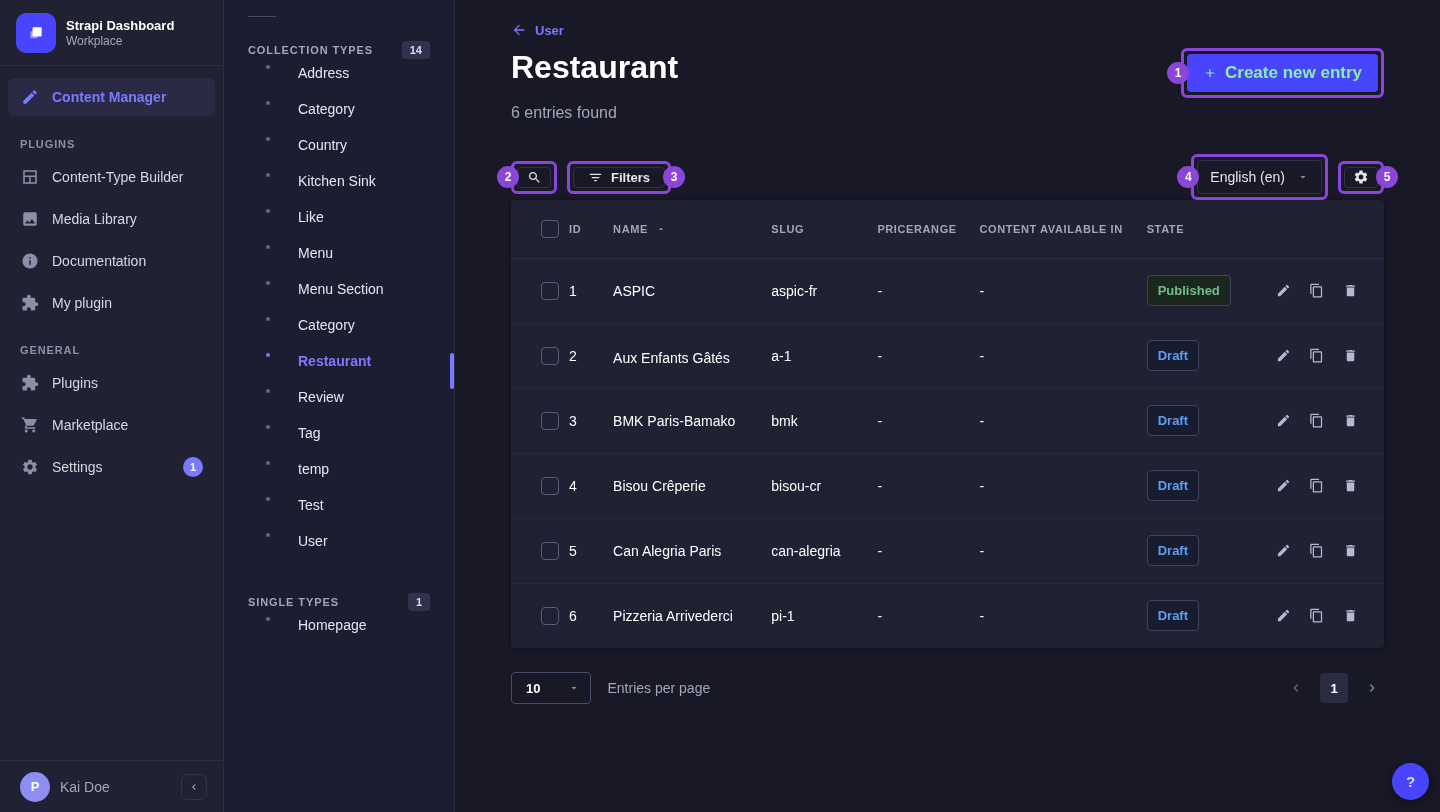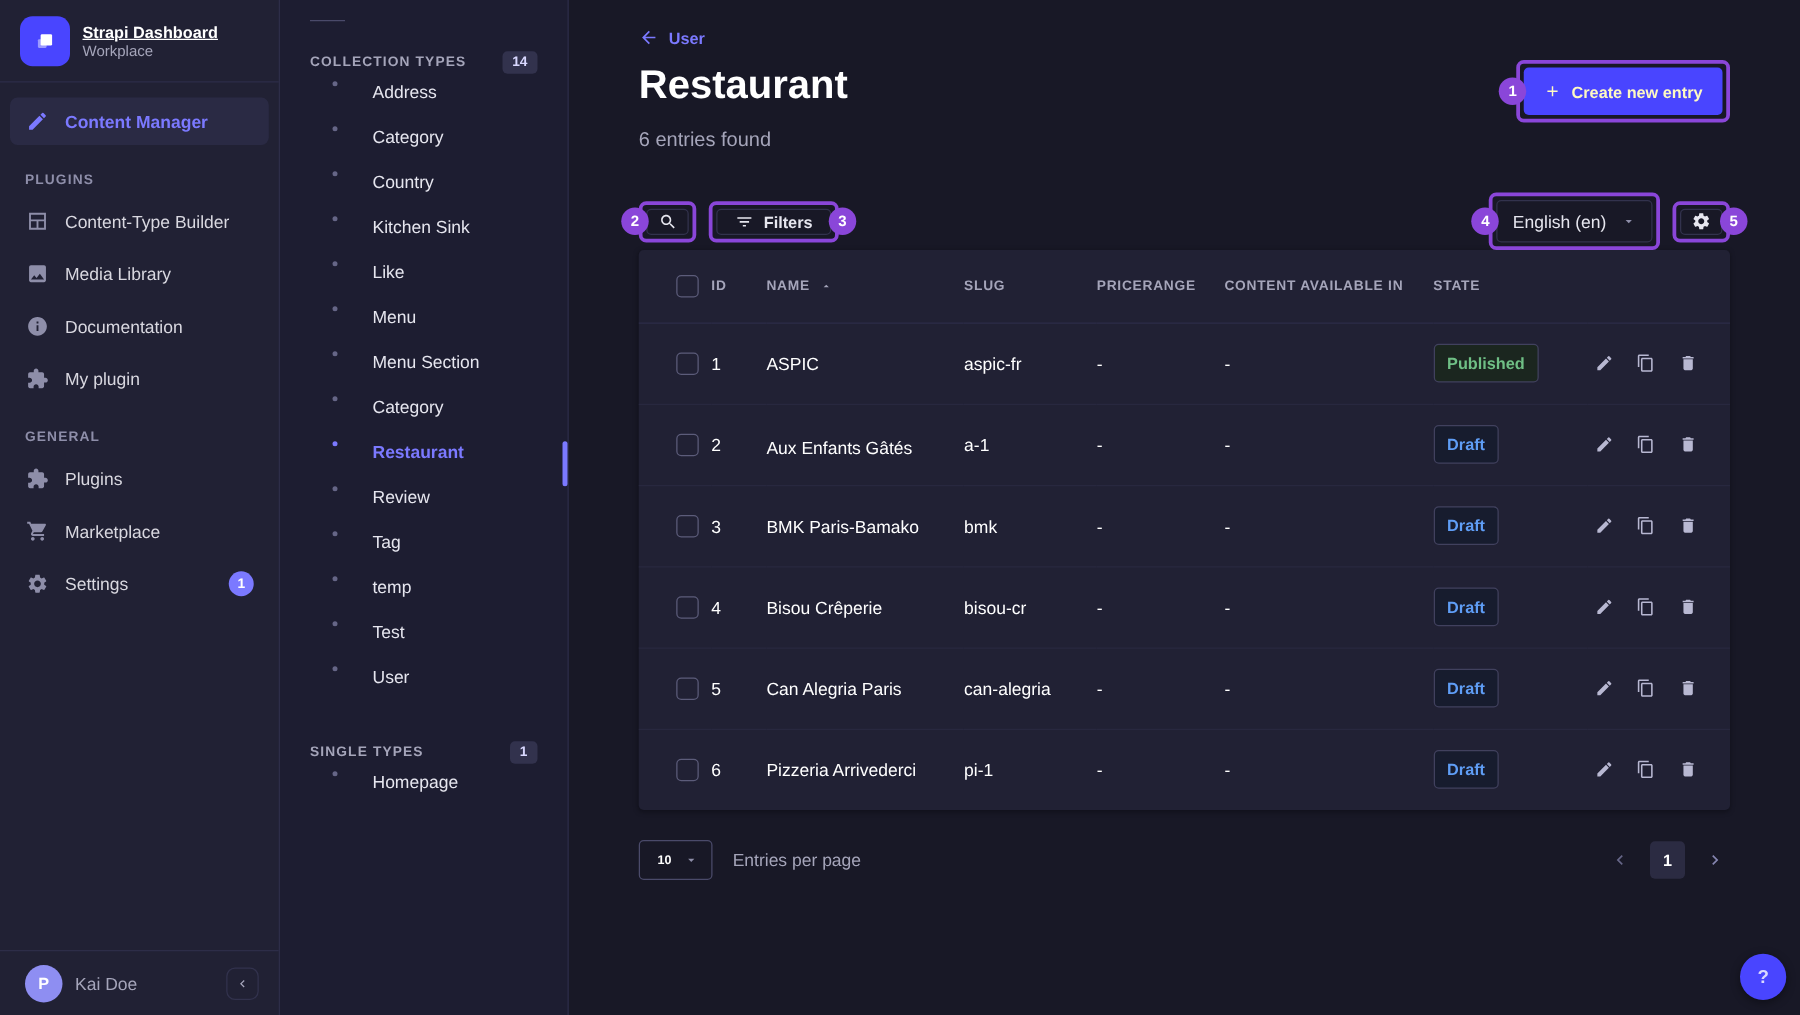--- a/index.html
+++ b/index.html
@@ -3,21 +3,21 @@
 <meta charset="utf-8">
 <style>
   * { margin:0; padding:0; box-sizing:border-box; }
   html,body { width:1440px; height:812px; background:#181826; font-family:"Liberation Sans","DejaVu Sans",sans-serif; color:#fff; overflow:hidden; }
   .app { display:flex; width:1440px; height:812px; position:relative; }
 
   
   .sidebar { width:224px; min-width:224px; background:#212134; border-right:1px solid #2d2d48; display:flex; flex-direction:column; }
   .brand { display:flex; align-items:center; gap:10px; padding:13px 16px 12px; }
   .brand-logo { width:40px; height:40px; border-radius:10px; background:#4945ff; display:flex; align-items:center; justify-content:center; flex-shrink:0; }
-  .brand-title { font-size:13px; font-weight:700; line-height:16px;text-decoration:underline; }
+  .brand-title { font-size:13px; font-weight:700; line-height:16px; }
   .brand-sub { font-size:12px; color:#a5a5ba; line-height:15px; }
   .sidebar-divider { height:1px; background:#2d2d48; }
   .sidebar-nav { padding:12px 8px 0; flex:1; }
   .nav-item { display:flex; align-items:center; gap:12px; padding:9px 12px; border-radius:6px; font-size:14px; color:#d9d8e0; cursor:pointer; position:relative; margin-bottom:4px; }
   .nav-item .nav-ic { width:20px; height:20px; color:#8e8ea9; display:flex; align-items:center; justify-content:center; flex-shrink:0; }
   .nav-item.active { background:#2a2a44; color:#7b79ff; font-weight:700;text-align:center; }
   .nav-item.active .nav-ic { color:#7b79ff; }
   .section-label { font-size:11px; font-weight:700; letter-spacing:0.9px; color:#8e8ea9; padding:18px 12px 8px; }
   .nav-badge { margin-left:auto; width:20px; height:20px; border-radius:50%; background:#7b79ff; color:#fff; font-size:11px; font-weight:700; display:flex; align-items:center; justify-content:center; }
   .sidebar-footer { border-top:1px solid #2d2d48; height:52px; display:flex; align-items:center; padding:0 16px 0 20px; gap:10px; }
@@ -41,21 +41,21 @@
   .subnav-item.active .bullet { background:#7b79ff; }
   .subnav-item.active::after { content:""; position:absolute; right:-24px; top:0; width:4px; height:100%; background:#7b79ff; border-radius:2px; }
 
   
   .main { flex:1; padding:22px 56px 0; position:relative; }
   .back-row { display:flex; align-items:center; gap:8px; color:#7b79ff; font-size:13px; font-weight:600; cursor:pointer; width:fit-content; }
   .title-row { display:flex; align-items:flex-start; justify-content:space-between; margin-top:10px; }
   .page-title { font-size:32px; font-weight:700; line-height:38px; }
   .subtitle { font-size:16px; color:#a5a5ba; margin-top:6px; }
 
-  .btn-primary { background:#4945ff; border:none; border-radius:4px; color:#fef9c3; font-size:13px; font-weight:700; padding:0 16px; height:38px; display:flex; align-items:center; gap:8px; cursor:pointer; font-family:inherit; }
+  .btn-primary { background:#4945ff; border:none; border-radius:4px; color:#86efac; font-size:17px; font-weight:700; padding:0 16px; height:38px; display:flex; align-items:center; gap:8px; cursor:pointer; font-family:inherit; }
 
   .toolbar { display:flex; align-items:center; justify-content:space-between; margin-top:32px; }
   .toolbar-left, .toolbar-right { display:flex; align-items:center; gap:10px; }
   .tool-btn { height:21px; border:1px solid #32324d; border-radius:4px; background:transparent; color:#e6e6ef; display:flex; align-items:center; justify-content:center; gap:8px; font-size:13px; font-weight:600; cursor:pointer; font-family:inherit; padding:0 14px; }
   .tool-btn.square { width:34px; padding:0; }
   .select-box { height:34px; border:1px solid #32324d; border-radius:4px; display:flex; align-items:center; gap:12px; padding:0 12px; font-size:14px; color:#e6e6ef; cursor:pointer; }
   .caret { color:#8e8ea9; }
 
   
   .ann-wrap { position:relative; display:inline-flex; }
@@ -77,21 +77,21 @@
   .badge { display:inline-block; padding:7px 10px; border-radius:4px; font-size:13px; font-weight:700; border:1px solid #41415e; }
   .badge.published { color:#6fbf85; background:#1b261f; }
   .badge.draft { color:#5f9df5; background:#171c2e; }
   .row-actions { display:flex; align-items:center; justify-content:flex-end; gap:6px; padding-right:20px; }
   .action-btn { width:28px; height:28px; background:transparent; border:none; color:#b8b8d2; display:flex; align-items:center; justify-content:center; cursor:pointer; }
   .name-clip { display:inline-block; max-height:15px; overflow:hidden; line-height:18px; vertical-align:middle; }
 
   
   .pagination-row { display:flex; align-items:center; justify-content:space-between; margin-top:24px; }
   .page-size { display:flex; align-items:center; gap:16px; }
-  .page-size-select { height:32px; border:1px solid #4a4a6a; border-radius:4px; display:flex; align-items:center; gap:10px; padding:0 10px 0 14px; font-size:10px; font-weight:600; cursor:pointer; }
+  .page-size-select { height:32px; border:1px solid #4a4a6a; border-radius:4px; display:flex; align-items:center; gap:28px; padding:0 10px 0 14px; font-size:13px; font-weight:600; cursor:pointer; }
   .page-size-label { font-size:14px; color:#a5a5ba; }
   .pager { display:flex; align-items:center; gap:12px; }
   .pager-chevron { background:transparent; border:none; color:#666687; width:24px; height:24px; display:flex; align-items:center; justify-content:center; cursor:pointer; }
   .pager-chevron.next { color:#8585b0; }
   .page-num { width:28px; height:30px; border-radius:4px; background:#2b2b42; border:none; color:#fff; font-size:13px; font-weight:700; cursor:pointer; }
 
   .help-fab { position:absolute; right:11px; bottom:12px; width:37px; height:37px; border-radius:50%; background:#4945ff; border:none; color:#d9d8ff; font-size:15px; font-weight:600; cursor:pointer; box-shadow:0 2px 8px rgba(0,0,0,0.4); }
 
   svg { display:block; }
 </style>

